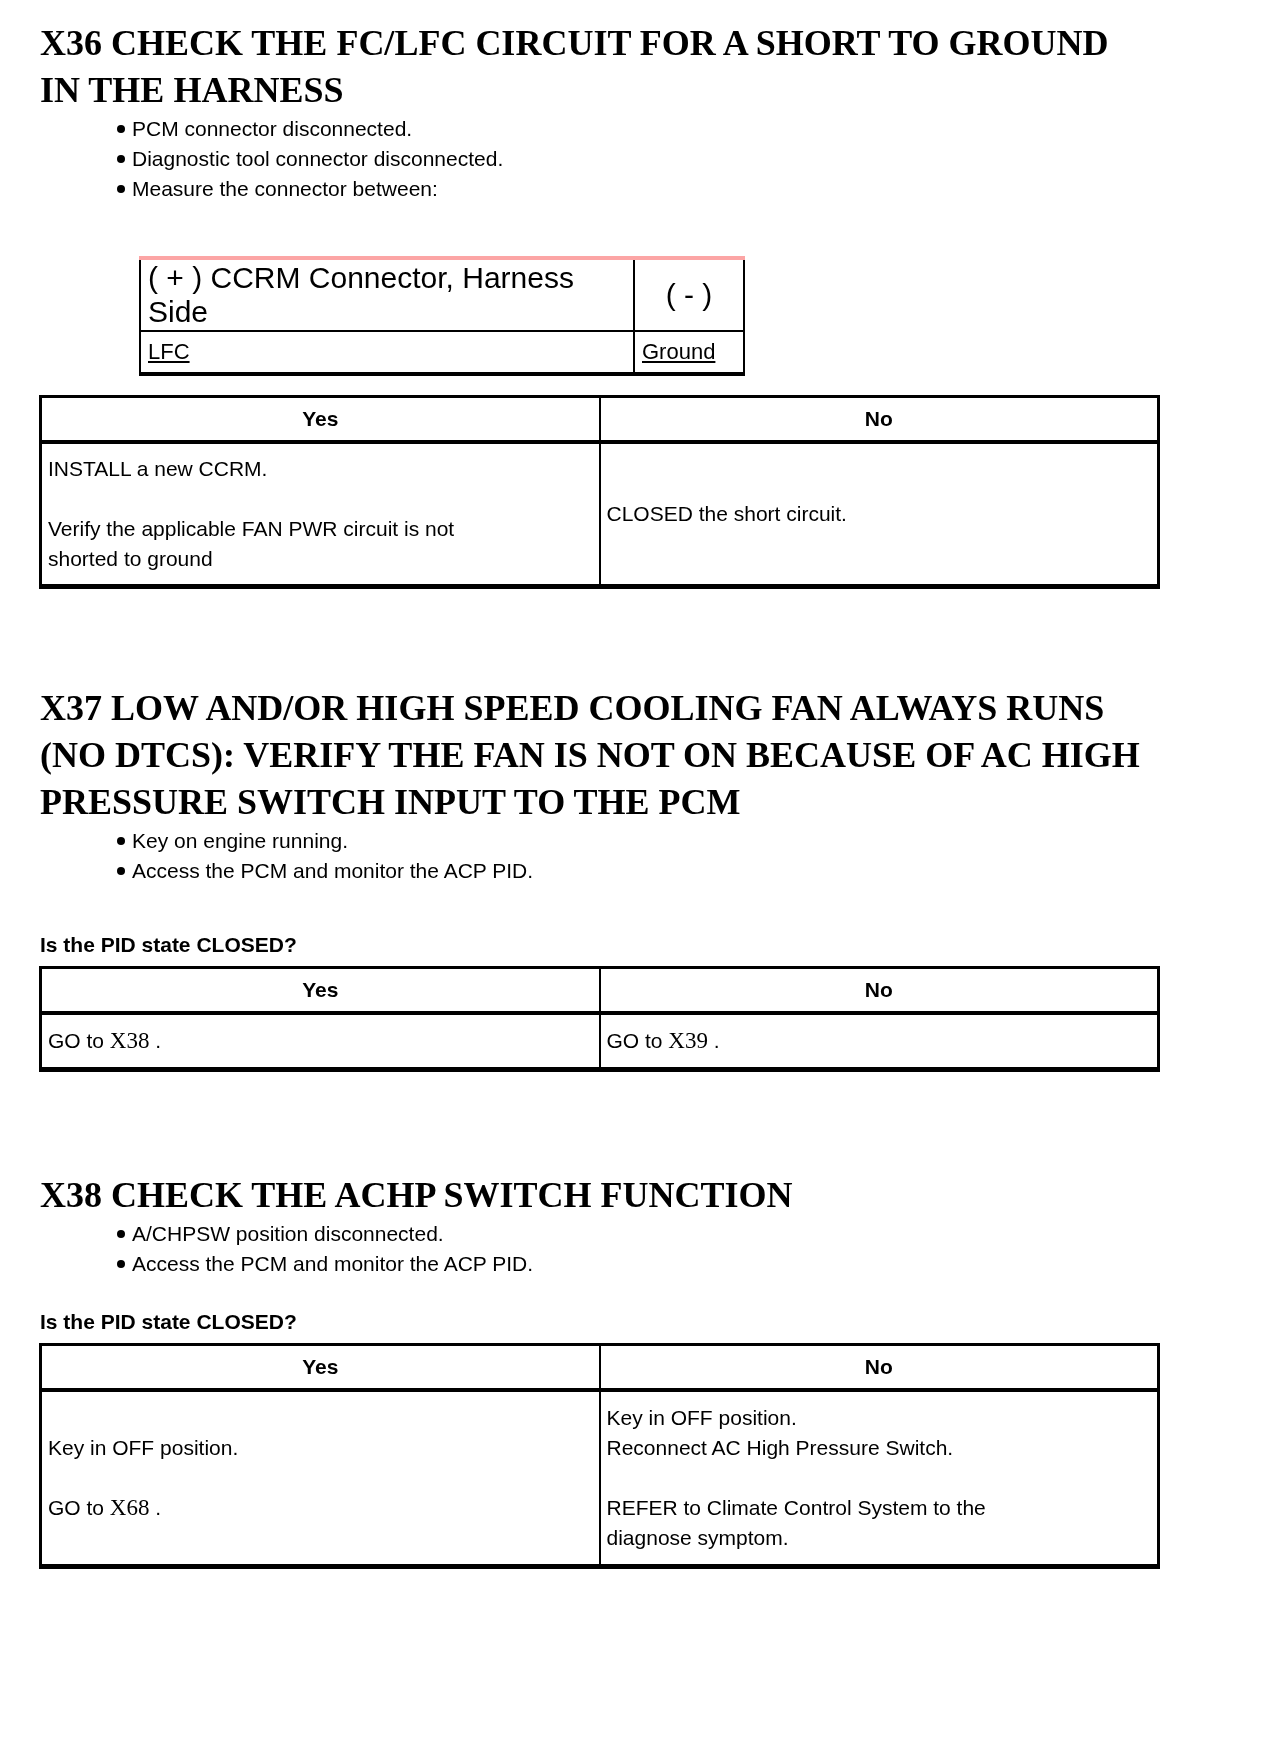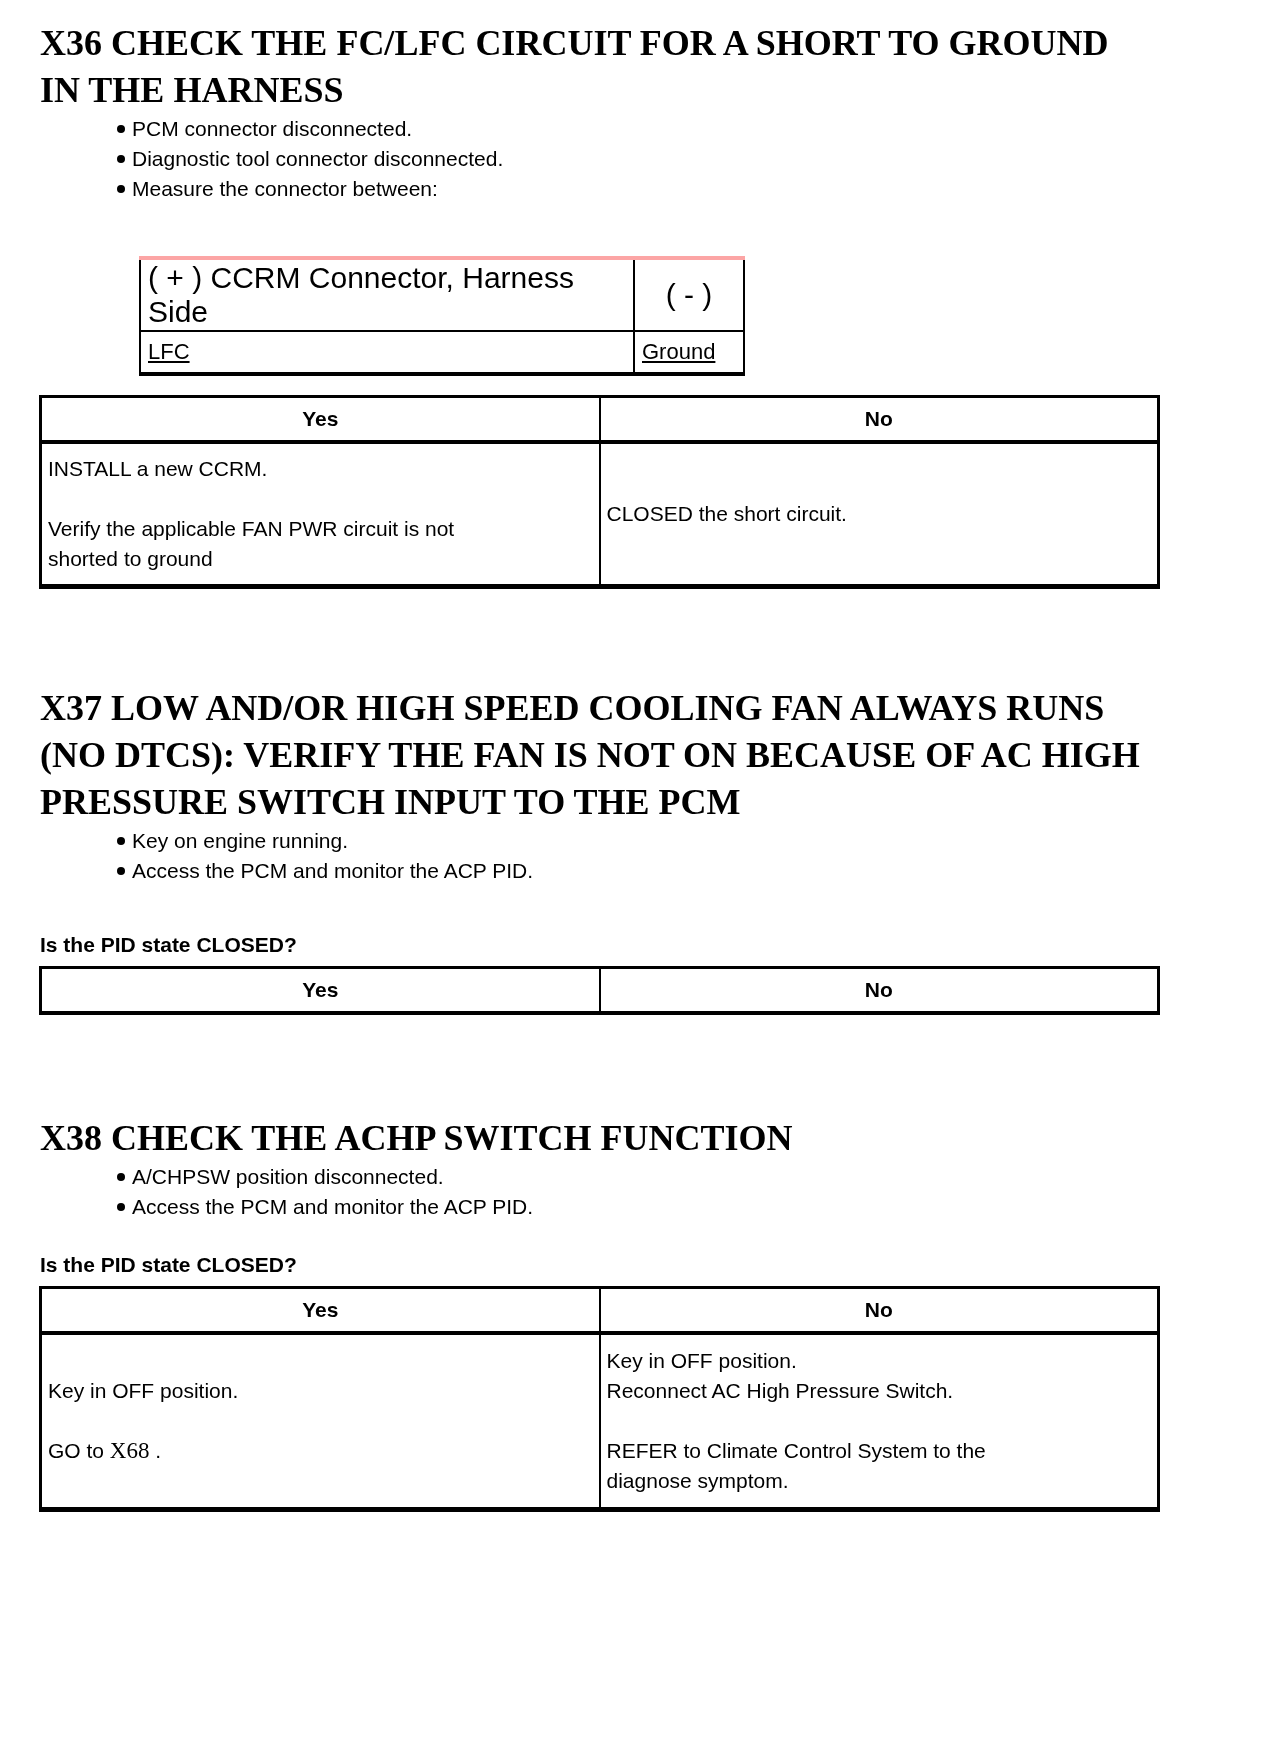--- a/index.html
+++ b/index.html
@@ -158,20 +158,32 @@
   <table class="decision t2">
     <colgroup>
         <col style="width:559px">
         <col style="width:559px">
       </colgroup>
     <tbody>
         <tr>
       <th>Yes</th>
       <th>No</th>
     </tr>
+    <tr>
+      <td>
+        <div class="go-line">
+          <span>GO to </span><span class="xref">X38</span><span> .</span>
+        </div>
+      </td>
+      <td>
+        <div class="go-line">
+          <span>GO to </span><span class="xref">X39</span><span> .</span>
+        </div>
+      </td>
+    </tr>
   </tbody>
     </table>
 
   <div class="heading h-x38">X38 CHECK THE ACHP SWITCH FUNCTION</div>
 
   <ul class="bullets bullets-3">
     <li>A/CHPSW position disconnected.</li>
     <li>Access the PCM and monitor the ACP PID.</li>
   </ul>
 

